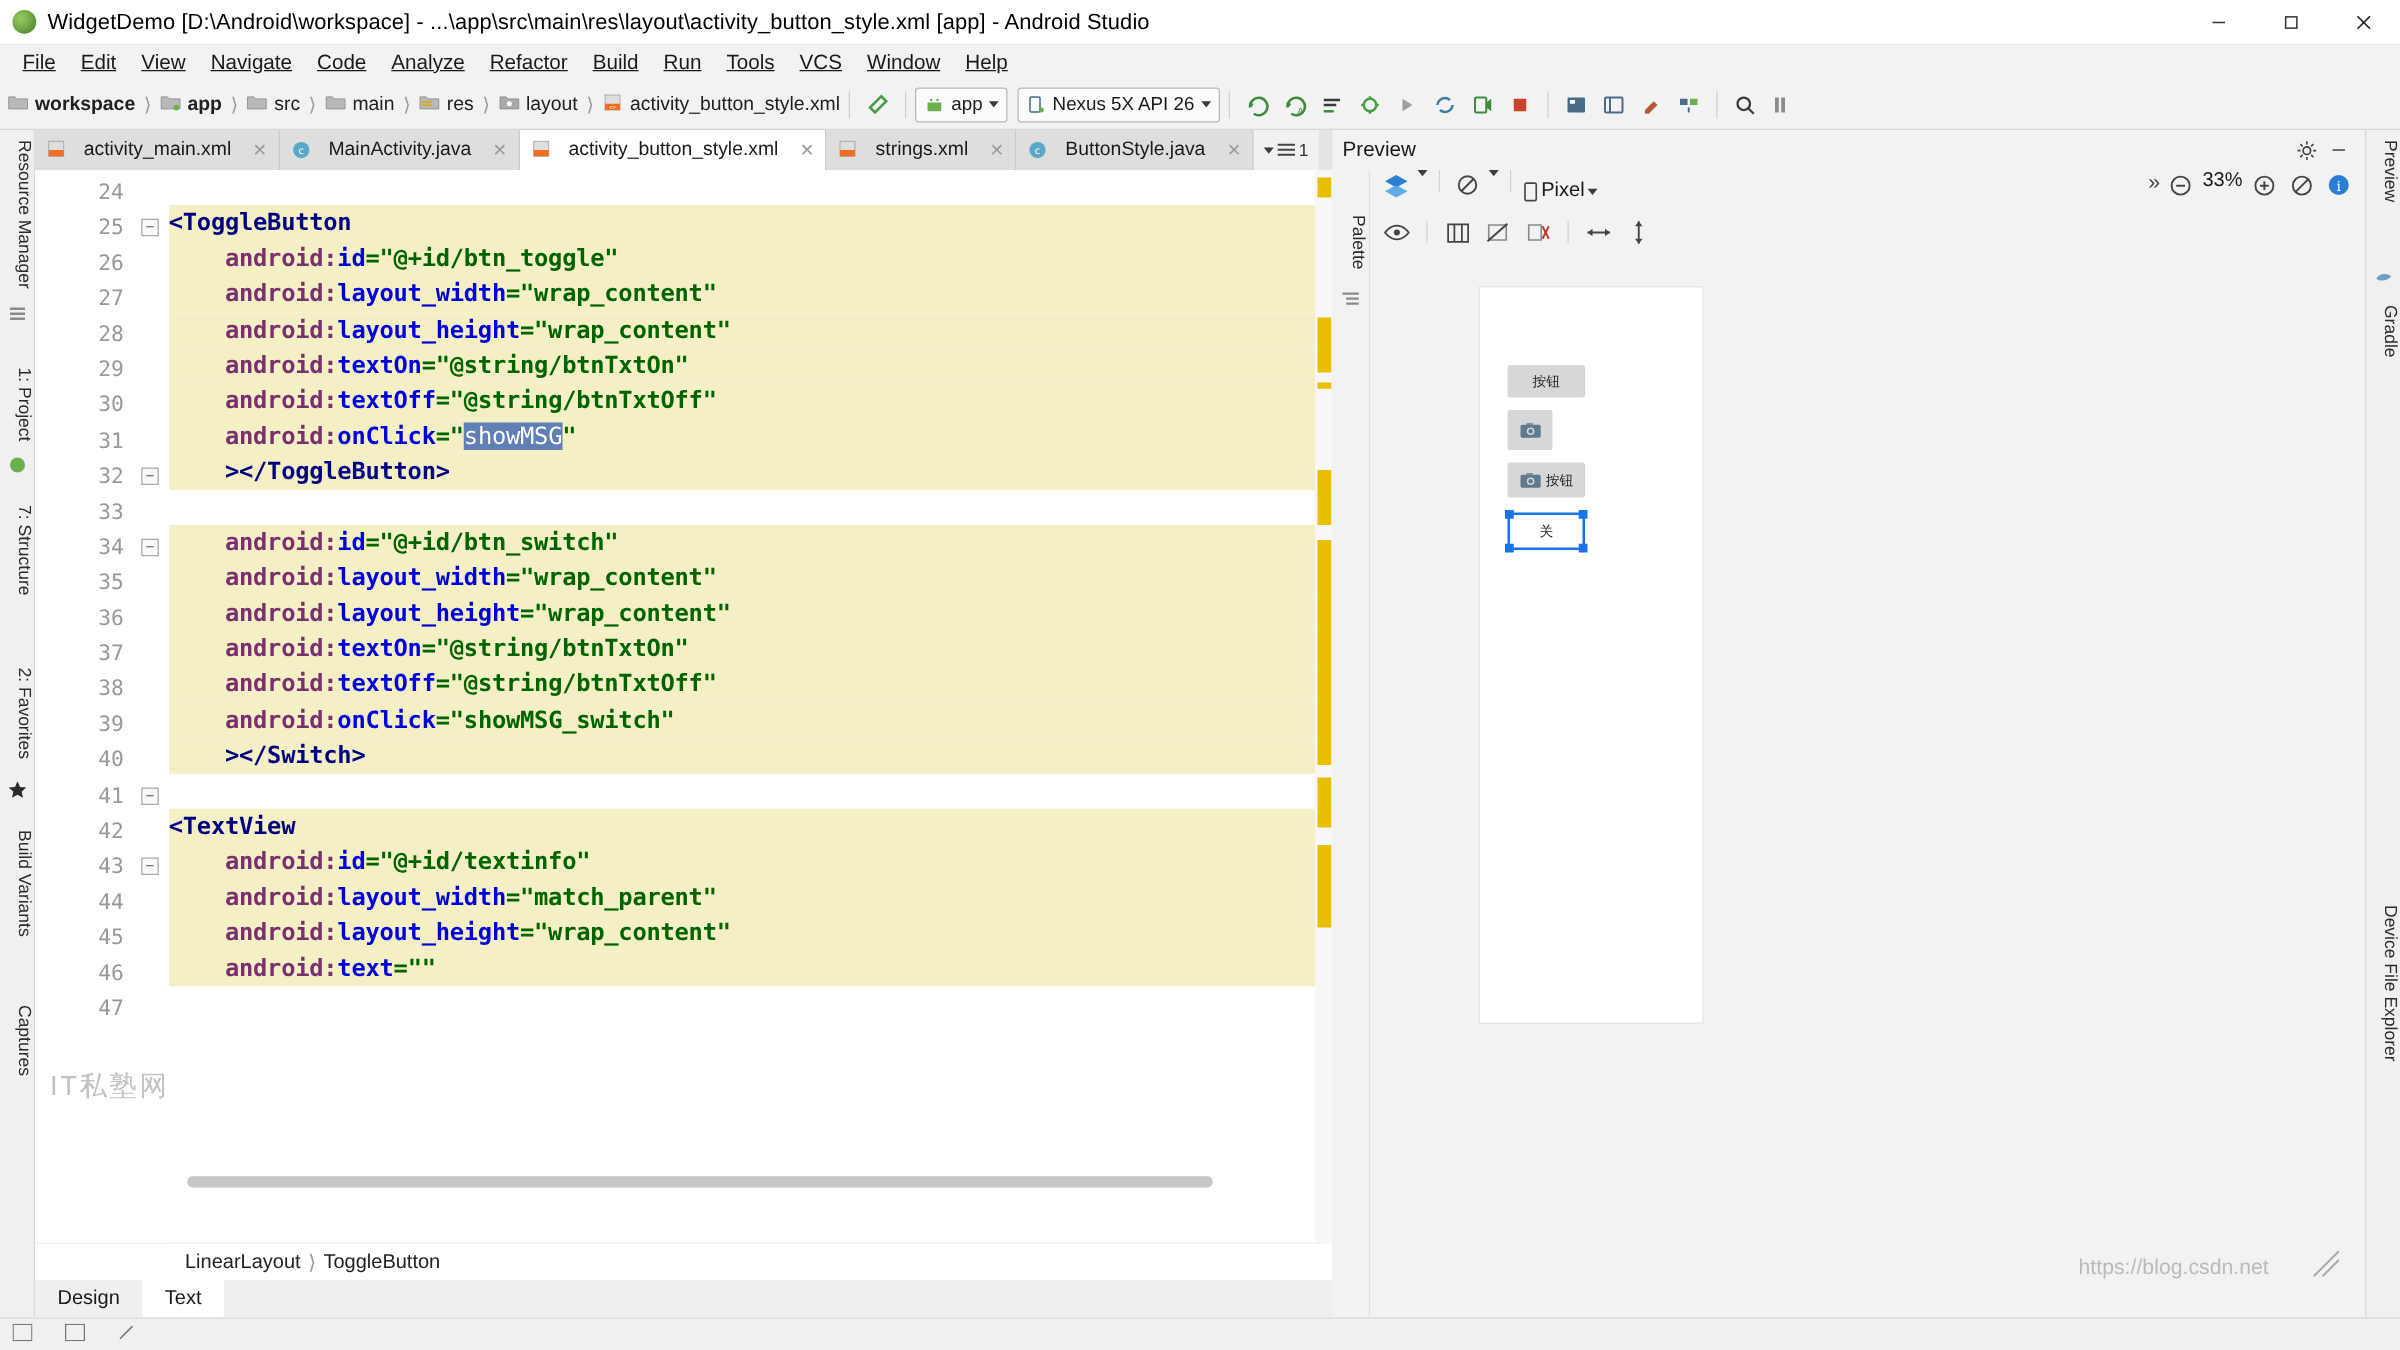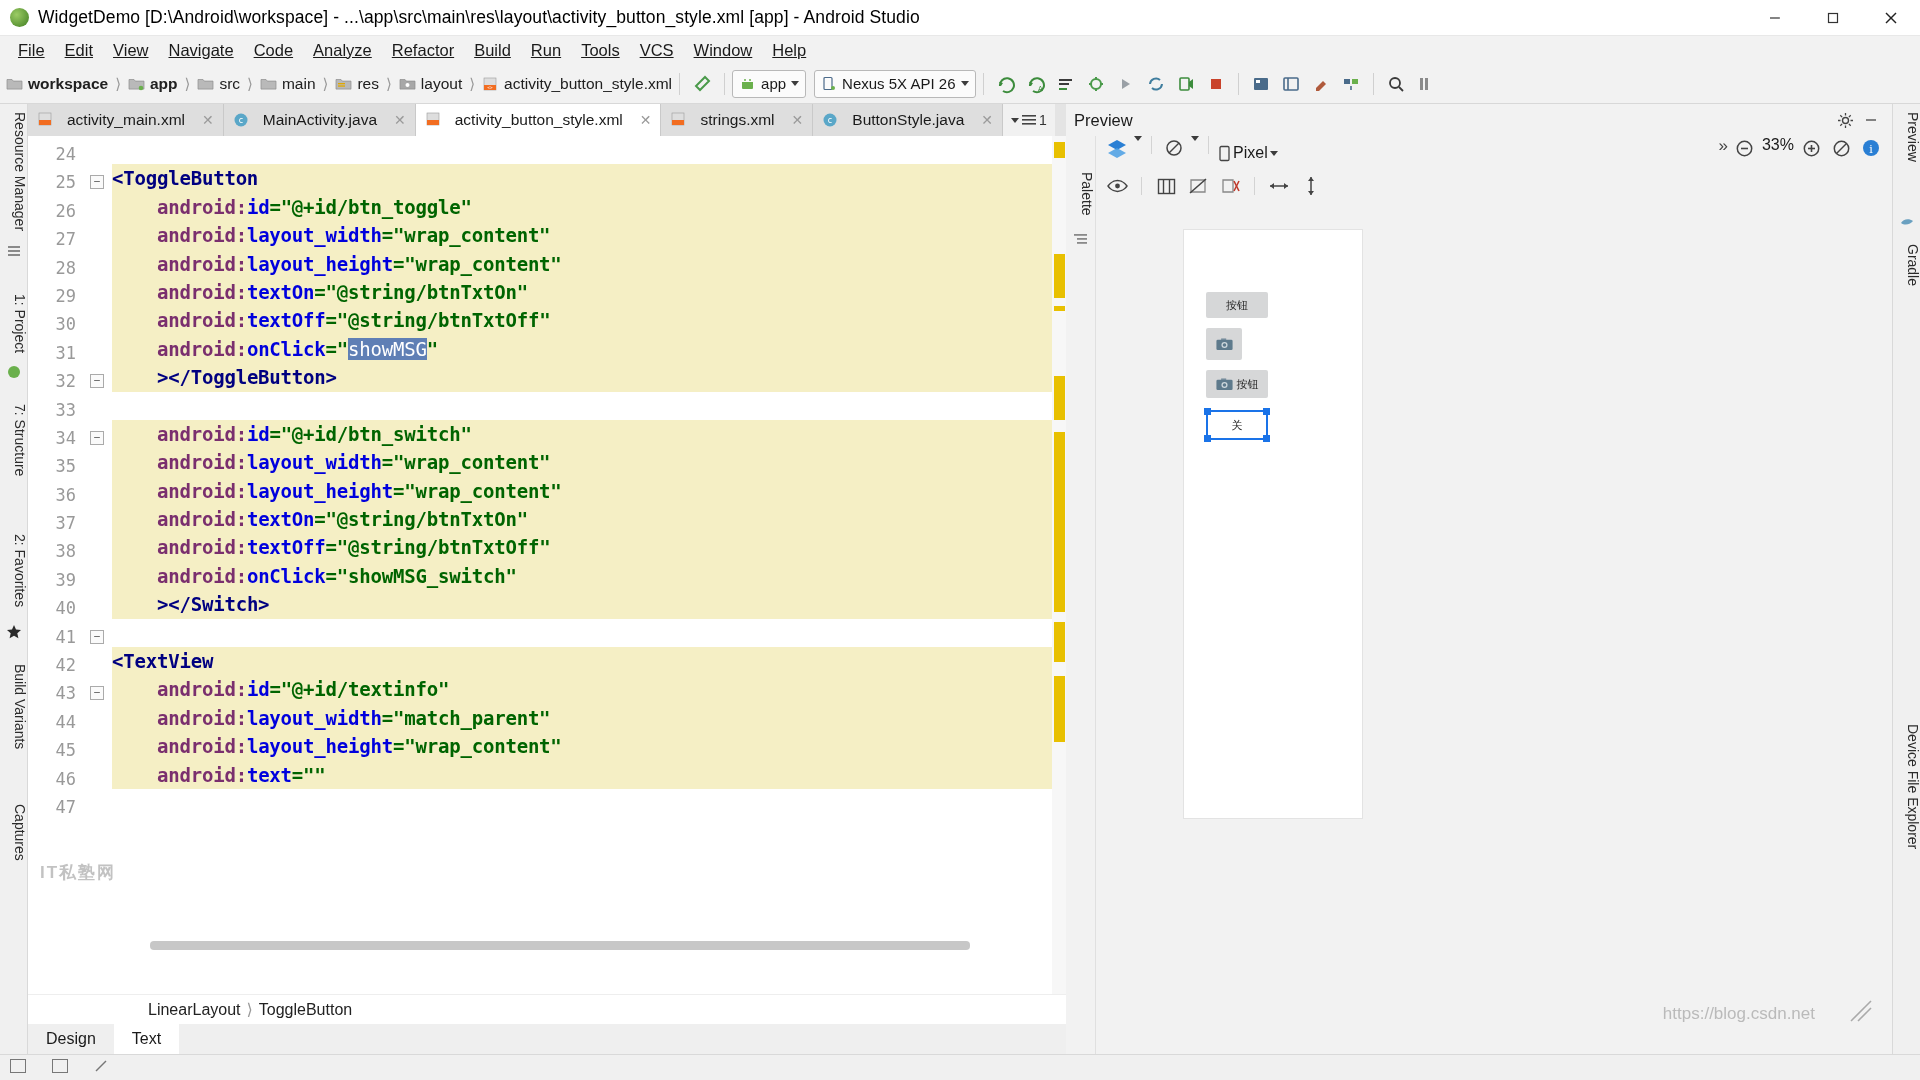--- a/index.html
+++ b/index.html
@@ -33,21 +33,21 @@
     padding-left: 8px; font-size: 16.5px; color: #1a1a1a;
   }
   .menu-item { padding: 2px 10px; white-space: nowrap; }
   .menu-item u { text-decoration: underline; }
 
   
   .toolbar {
     height: 40px; background: #f2f2f2; display: flex; align-items: center;
     padding-left: 6px; border-bottom: 1px solid #d8d8d8; gap: 0px;
   }
-  .crumb { display: flex; align-items: center; font-size: 15.5px; color: #202020; white-space: nowrap; }
+  .crumb { display: flex; font-size: 15.5px; color: #202020; white-space: nowrap; }
   .crumb .ficon { width: 17px; height: 14px; margin-right: 5px; flex:0 0 auto;}
   .crumb.bold { font-weight: bold; }
   .crumb-sep { color: #999; margin: 0 7px; font-size: 15px; }
 
   .tb-sep { width: 1px; height: 22px; background: #d0d0d0; margin: 0 7px; }
   .tb-btn { width: 30px; height: 30px; display: flex; align-items:center; justify-content:center; }
 
   .combo {
     height: 28px; border: 1px solid #b8b8b8; background: #fbfbfb; border-radius: 3px;
     display: flex; align-items: center; padding: 0 6px; font-size: 15px; color: #1a1a1a;
@@ -81,21 +81,21 @@
     font-size: 15.5px; color: #1a1a1a; background: #dedede;
     border-right: 1px solid #c9c9c9; white-space: nowrap;
   }
   .tab.active { background: #ffffff; }
   .tab .x { color: #9a9a9a; font-size: 14px; margin-left: 3px; }
   .tab-icon { width: 16px; height: 16px; flex: 0 0 auto; }
   .tabs-end { display:flex; align-items:center; gap:3px; padding: 0 8px; background:#f1f1f1; font-size:14px; color:#333;}
 
   .code-area { position: relative; flex: 1 1 auto; overflow: hidden; background: #ffffff; display: flex; }
   .gutter {
-    width: 84px; background: #ffffff; padding-top: 4px; position: relative;
+    width: 107px; background: #ffffff; padding-top: 4px; position: relative;
     font-family: "DejaVu Sans Mono", monospace; font-size: 17px; color: #999999;
     text-align: right; flex: 0 0 auto;
   }
   .gline { height: 28.4px; line-height: 28.4px; padding-right: 36px; position: relative; }
   .fold {
     position: absolute; right: 8px; top: 7px; width: 14px; height: 14px;
     border: 1px solid #aaaaaa; background: #fafafa; color: #666; font-size: 11px;
     line-height: 12px; text-align: center;
   }
   .code-col { position: relative; flex: 1 1 auto; overflow: hidden; }
@@ -160,21 +160,21 @@
   .cam { width: 17px; height: 14px; }
   .resize-grip { position:absolute; right: 18px; bottom: 30px; width:26px;height:26px; }
 
   
   .statusbar {
     position: absolute; left: 0; right: 0; bottom: 0; height: 26px;
     background: #f0f0f0; border-top: 1px solid #d9d9d9; display:flex; align-items:center;
     padding-left: 10px; gap: 26px; font-size: 14px; color: #333;
   }
   .watermark {
-    position: absolute; left: 40px; bottom: 196px; font-size: 17px; font-weight: bold;
+    position: absolute; left: 40px; bottom: 196px; font-size: 22px; font-weight: normal;
     color: rgba(120,120,120,0.45); letter-spacing: 2px; pointer-events: none;
   }
   .watermark2 {
     position:absolute; right: 77px; bottom: 30px; font-size: 17px; color: rgba(140,140,140,0.55);
   }
 </style>
 </head>
 <body>
 
 <div class="app">

